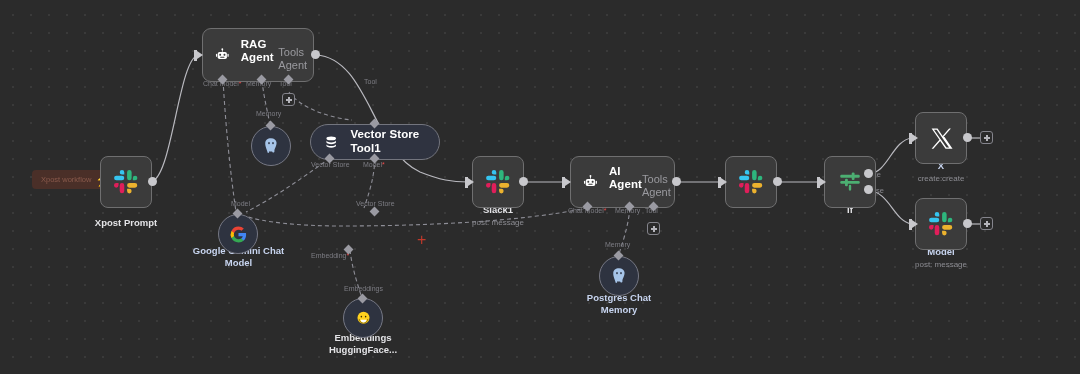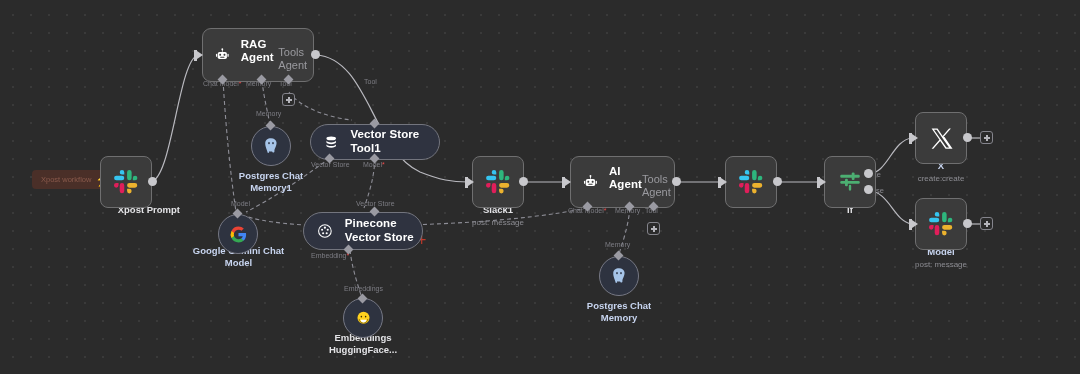--- a/index.html
+++ b/index.html
@@ -229,21 +229,21 @@
 
   <div class="node sq" style="left:100px; top:156px;">
     <svg class="icon" width="26" height="26" viewBox="0 0 24 24">
       <path fill="#E01E5A" d="M5.1 15.1a2.1 2.1 0 1 1-2.1-2.1h2.1v2.1zm1.1 0a2.1 2.1 0 0 1 4.2 0v5.2a2.1 2.1 0 1 1-4.2 0v-5.2z"></path>
       <path fill="#36C5F0" d="M8.3 5.1a2.1 2.1 0 1 1 2.1-2.1v2.1H8.3zm0 1.1a2.1 2.1 0 1 1 0 4.2H3.1a2.1 2.1 0 1 1 0-4.2h5.2z"></path>
       <path fill="#2EB67D" d="M18.3 8.3a2.1 2.1 0 1 1 2.1 2.1h-2.1V8.3zm-1.1 0a2.1 2.1 0 0 1-4.2 0V3.1a2.1 2.1 0 1 1 4.2 0v5.2z"></path>
       <path fill="#ECB22E" d="M15.1 18.3a2.1 2.1 0 1 1-2.1 2.1v-2.1h2.1zm0-1.1a2.1 2.1 0 1 1 0-4.2h5.2a2.1 2.1 0 1 1 0 4.2h-5.2z"></path>
     </svg>
   </div>
   <div class="odot" style="left:148px; top:177px;"></div>
-  <div class="caption" style="left:72px; top:204px; width:108px;text-align:right;">
+  <div class="caption" style="left:72px; top:217px; width:108px;">
     <span>Xpost Prompt</span>
   </div>
 
   <div class="inbar" style="left:194px; top:50px;"></div>
   <div class="inarrow" style="left:197px; top:51px;"></div>
   <div class="node wide" style="left:202px; top:28px; width:112px; height:54px;">
     <svg class="icon" width="24" height="24" viewBox="0 0 24 24">
       <rect x="4.5" y="7" width="15" height="11.5" rx="3" fill="#fff"></rect>
       <rect x="11.3" y="2.6" width="1.4" height="4" fill="#fff"></rect>
       <circle cx="12" cy="2.4" r="1.5" fill="#fff"></circle>
@@ -272,23 +272,20 @@
 
   <div class="plabel" style="left:256px; top:110px;">Memory</div>
   <div class="diamond" style="left:267px; top:122px;"></div>
   <div class="cnode" style="left:251px; top:126px;">
     <svg class="icon" width="20" height="20" viewBox="0 0 24 24">
       <path fill="#a6c4e8" d="M12 2.6c-4.1 0-6.7 2.3-6.9 5.6-.2 2.9.7 5 1.3 7 .4 1.4 1.3 2.6 1.3 4 0 .9.9 1.3 1.6.9.5-.3.6-1 .5-1.8 1 .4 2.4.5 3.6.2.2.8.9 1.5 1.8 1.3.8-.2 1-1 .9-1.9-.2-1.5.6-2.8 1.2-4.2.8-1.9 1.6-3.8 1.3-6.1C18.3 4.6 15.8 2.6 12 2.6z"></path>
       <ellipse cx="9.6" cy="8.6" rx="1" ry="1.3" fill="#2b3446"></ellipse>
       <ellipse cx="14.4" cy="8.6" rx="1" ry="1.3" fill="#2b3446"></ellipse>
     </svg>
   </div>
-  <div class="caption blue" style="left:231px; top:170px; width:80px;">
-    <span>Postgres Chat Memory1</span>
-  </div>
 
   <div class="plabel" style="left:364px; top:78px;">Tool</div>
   <div class="diamond" style="left:371px; top:120px;"></div>
   <div class="node wide dark" style="left:310px; top:124px; width:130px; height:36px; border-radius:18px;">
     <svg class="icon" width="19" height="19" viewBox="0 0 24 24">
       <ellipse cx="12" cy="6" rx="7" ry="2.8" fill="#fff"></ellipse>
       <path fill="#fff" d="M5 9.2c0 1.5 3.1 2.8 7 2.8s7-1.3 7-2.8v2.4c0 1.5-3.1 2.8-7 2.8s-7-1.3-7-2.8V9.2z"></path>
       <path fill="#fff" d="M5 14.4c0 1.5 3.1 2.8 7 2.8s7-1.3 7-2.8v2.4c0 1.5-3.1 2.8-7 2.8s-7-1.3-7-2.8v-2.4z"></path>
     </svg>
     <div class="node-texts">
@@ -309,33 +306,20 @@
       <path fill="#FBBC05" d="M6.4 13.9a6 6 0 0 1 0-3.8V7.5H3.1a10 10 0 0 0 0 9l3.3-2.6z"></path>
       <path fill="#EA4335" d="M12 5.9c1.5 0 2.8.5 3.8 1.5l2.9-2.9C16.9 2.9 14.7 2 12 2A10 10 0 0 0 3.1 7.5l3.3 2.6C7.2 7.6 9.4 5.9 12 5.9z"></path>
     </svg>
   </div>
   <div class="caption blue" style="left:191px; top:245px; width:95px;">
     <span>Google Gemini Chat Model</span>
   </div>
 
   <div class="plabel" style="left:356px; top:200px;">Vector Store</div>
   <div class="diamond" style="left:371px; top:208px;"></div>
-  <div class="node wide dark" style="left:303px; top:212px; width:120px; height:38px; border-radius:19px;">
-    <svg class="icon" width="18" height="18" viewBox="0 0 24 24">
-      <circle cx="12" cy="12" r="8.5" fill="none" stroke="#fff" stroke-width="1.4"></circle>
-      <circle cx="12" cy="7.6" r="1.5" fill="#fff"></circle>
-      <circle cx="15.8" cy="10.2" r="1.4" fill="#fff"></circle>
-      <circle cx="14.4" cy="15" r="1.4" fill="#fff"></circle>
-      <circle cx="9.6" cy="15" r="1.4" fill="#fff"></circle>
-      <circle cx="8.2" cy="10.2" r="1.4" fill="#fff"></circle>
-    </svg>
-    <div class="node-texts">
-      <div class="node-title" style="max-width:78px;">Pinecone Vector Store</div>
-    </div>
-  </div>
   <div class="diamond" style="left:345px; top:246px;"></div>
   <div class="plabel" style="left:311px; top:252px;"><span>Embedding</span><span class="req">*</span></div>
   <div class="redplus" style="left:417px; top:232px;">+</div>
 
   <div class="plabel" style="left:344px; top:285px;">Embeddings</div>
   <div class="diamond" style="left:359px; top:295px;"></div>
   <div class="cnode" style="left:343px; top:298px;">
     <svg class="icon" width="19" height="19" viewBox="0 0 24 24">
       <circle cx="12" cy="11" r="7.6" fill="#FFD21E"></circle>
       <path d="M6.5 12.5c0 3 2.4 5.2 5.5 5.2s5.5-2.2 5.5-5.2" fill="none" stroke="#8a6a00" stroke-width="1.1"></path>
@@ -396,21 +380,21 @@
 
   <div class="plabel" style="left:605px; top:241px;">Memory</div>
   <div class="diamond" style="left:615px; top:252px;"></div>
   <div class="cnode" style="left:599px; top:256px;">
     <svg class="icon" width="20" height="20" viewBox="0 0 24 24">
       <path fill="#a6c4e8" d="M12 2.6c-4.1 0-6.7 2.3-6.9 5.6-.2 2.9.7 5 1.3 7 .4 1.4 1.3 2.6 1.3 4 0 .9.9 1.3 1.6.9.5-.3.6-1 .5-1.8 1 .4 2.4.5 3.6.2.2.8.9 1.5 1.8 1.3.8-.2 1-1 .9-1.9-.2-1.5.6-2.8 1.2-4.2.8-1.9 1.6-3.8 1.3-6.1C18.3 4.6 15.8 2.6 12 2.6z"></path>
       <ellipse cx="9.6" cy="8.6" rx="1" ry="1.3" fill="#2b3446"></ellipse>
       <ellipse cx="14.4" cy="8.6" rx="1" ry="1.3" fill="#2b3446"></ellipse>
     </svg>
   </div>
-  <div class="caption blue" style="left:579px; top:300px; width:80px;">
+  <div class="caption blue" style="left:579px; top:292px; width:80px;">
     <span>Postgres Chat Memory</span>
   </div>
 
   <div class="inbar" style="left:718px; top:177px;"></div>
   <div class="inarrow" style="left:721px; top:178px;"></div>
   <div class="node sq" style="left:725px; top:156px;">
     <svg class="icon" width="26" height="26" viewBox="0 0 24 24">
       <path fill="#E01E5A" d="M5.1 15.1a2.1 2.1 0 1 1-2.1-2.1h2.1v2.1zm1.1 0a2.1 2.1 0 0 1 4.2 0v5.2a2.1 2.1 0 1 1-4.2 0v-5.2z"></path>
       <path fill="#36C5F0" d="M8.3 5.1a2.1 2.1 0 1 1 2.1-2.1v2.1H8.3zm0 1.1a2.1 2.1 0 1 1 0 4.2H3.1a2.1 2.1 0 1 1 0-4.2h5.2z"></path>
       <path fill="#2EB67D" d="M18.3 8.3a2.1 2.1 0 1 1 2.1 2.1h-2.1V8.3zm-1.1 0a2.1 2.1 0 0 1-4.2 0V3.1a2.1 2.1 0 1 1 4.2 0v5.2z"></path>

